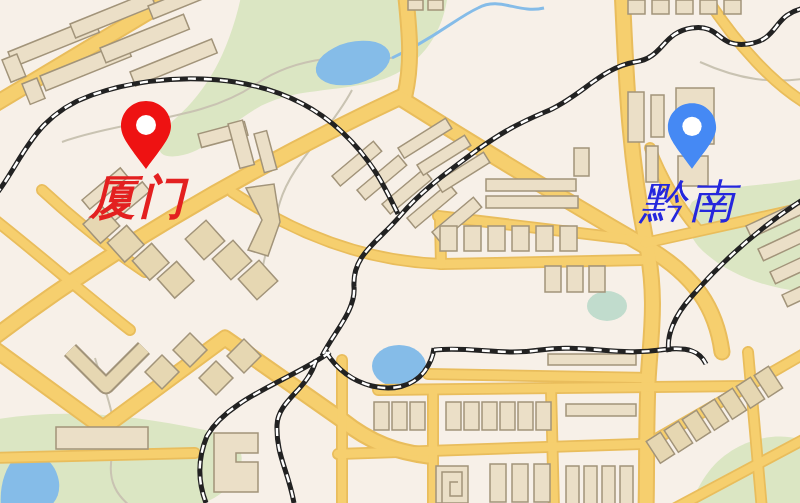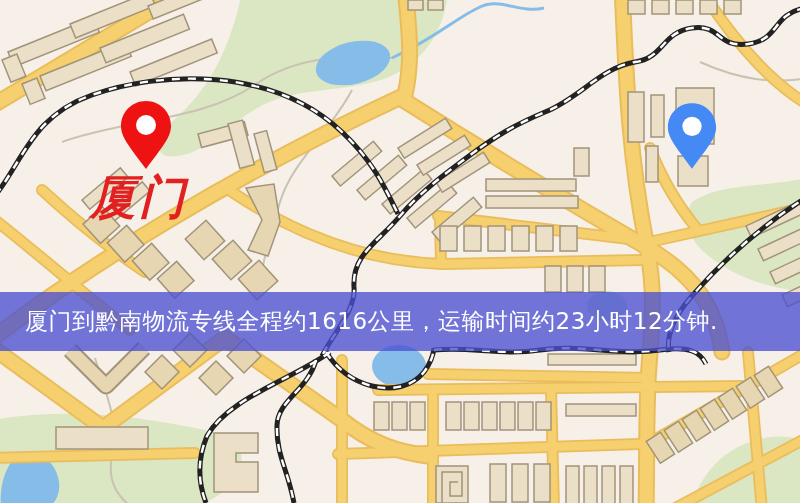--- a/index.html
+++ b/index.html
@@ -303,18 +303,16 @@
     </svg>
   </div>
   <div class="city-label origin">厦门</div>
 
   <div class="marker" style="left:665px;top:101px;">
     <svg width="54" height="70" viewBox="0 0 56 72">
       <path class="pin-body1" d="M28,2 C14,2 3,13 3,27 C3,38 11,47 28,70 C45,47 53,38 53,27 C53,13 42,2 28,2 Z"></path>
       <circle class="pin-hole" cx="28" cy="26" r="10"></circle>
     </svg>
   </div>
-
-  <div class="banner">
-    <span>厦门到黔南物流专线全程约1616公里，运输时间约23小时12分钟.</span>
-  </div>
+  <div class="city-label dest">黔南</div>
+
 
 </div>
 
 </body></html>

